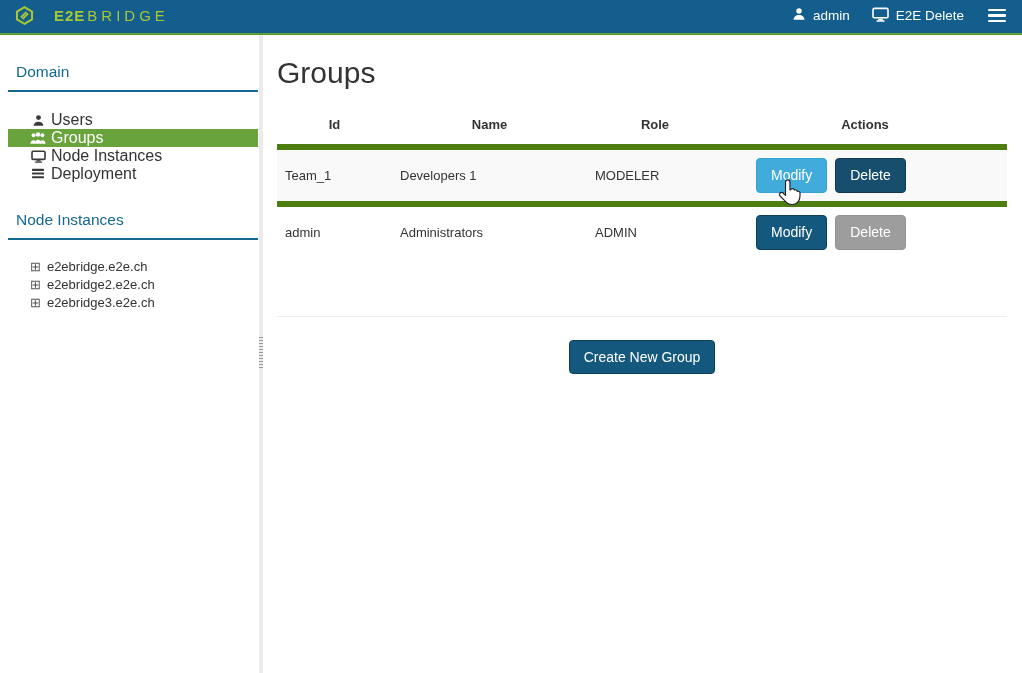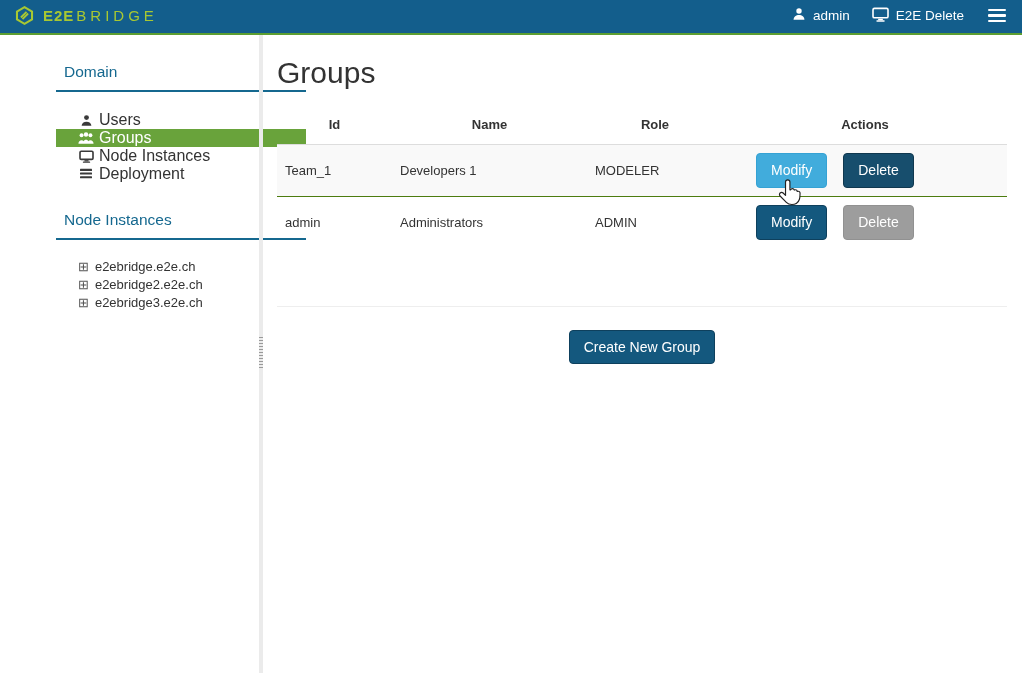--- a/index.html
+++ b/index.html
@@ -9,32 +9,32 @@
     font-family:"Liberation Sans", sans-serif; color:#333; background:#fff;
   }
 
   
   .navbar {
     position:absolute; top:0; left:0; width:100%; height:35px;
     background:#135E8C; border-bottom:2px solid #5C9E31;
     display:flex; align-items:center; justify-content:space-between;
     padding:0 14px 2px 15px;
   }
-  .brand { display:flex; align-items:center; gap:9px; cursor:pointer; }
+  .brand { display:flex; align-items:center; gap:20px; cursor:pointer; }
   .brand svg { display:block; }
   .brand-text { font-size:15px; color:#A8C832; letter-spacing:1px; }
   .brand-bold { font-weight:bold; }
   .brand-light { font-weight:300; letter-spacing:4px; margin-left:2px; }
   .nav-right { display:flex; align-items:center; gap:22px; }
   .nav-item { display:flex; align-items:center; gap:7px; color:#fff; font-size:13.5px; cursor:pointer; }
   .hamburger { display:flex; flex-direction:column; gap:3px; cursor:pointer; padding:3px 2px; }
   .hamburger span { display:block; width:18px; height:2.5px; background:#fff; border-radius:1px; }
 
   
-  .sidebar { position:absolute; top:35px; left:0; width:235px; bottom:0; background:#fff;padding-left:48px; }
+  .sidebar { position:absolute; top:35px; left:0; width:235px; bottom:0; background:#fff; }
   .side-heading {
     margin:28px 0 0 8px; padding:0 0 9px 8px; width:250px;
     color:#15688F; font-size:15.5px; border-bottom:2px solid #15688F;
   }
   .side-heading.second { margin-top:28px; }
   .menu { margin-top:19px; }
   .menu-item {
     margin-left:8px; width:250px; height:18px; display:flex; align-items:center;
     padding-left:22px; font-size:16px; color:#333; cursor:pointer;
   }
@@ -57,34 +57,34 @@
   
   .main { position:absolute; left:277px; top:35px; right:15px; }
   .page-title { margin-top:19px; font-size:30px; font-weight:400; color:#333; line-height:38px; }
 
   table.groups { width:100%; border-collapse:collapse; margin-top:16px; }
   table.groups th {
     text-align:center; font-size:13px; font-weight:bold; color:#333;
     padding:9px 8px 12px 8px; border-bottom:1px solid #ddd;
   }
   table.groups td { font-size:13px; color:#333; padding:8px; height:51px; vertical-align:middle; }
-  table.groups tbody tr { border-top:1px solid #4d7c0f; }
+  table.groups tbody tr { border-top:6px solid #4d7c0f; }
   table.groups tbody tr:first-child { background:#f9f9f9; }
   .col-id { width:115px; } .col-name { width:195px;margin-left:32px; } .col-role { width:136px; }
 
   .btn {
     display:inline-block; border-radius:4px; color:#fff; font-size:14px;
     font-family:"Liberation Sans",sans-serif; padding:8px 14px; border:1px solid transparent;
     cursor:pointer; line-height:1.2;
   }
   .btn-info-hover { background:#41ACDC; border-color:#35A2D4; }
   .btn-deep { background:#174E6D; border-color:#10384F; }
   .btn-primary { background:#14587E; border-color:#0E405D; }
   .btn-disabled { background:#9D9D9D; border-color:#919191; cursor:default; }
-  .actions-cell { display:flex; gap:16px; align-items:center;padding-left:25px; }
+  .actions-cell { display:flex; gap:8px; align-items:center;padding-left:25px; }
 
   .rule { border:none; border-top:1px solid #eee; margin-top:58px; }
   .create-row { display:flex; justify-content:center; margin-top:23px; }
 
   
   .cursor { position:absolute; left:778px; top:179px; width:23px; height:29px; pointer-events:none; z-index:50; }
 </style>
 </head>
 <body>
 

